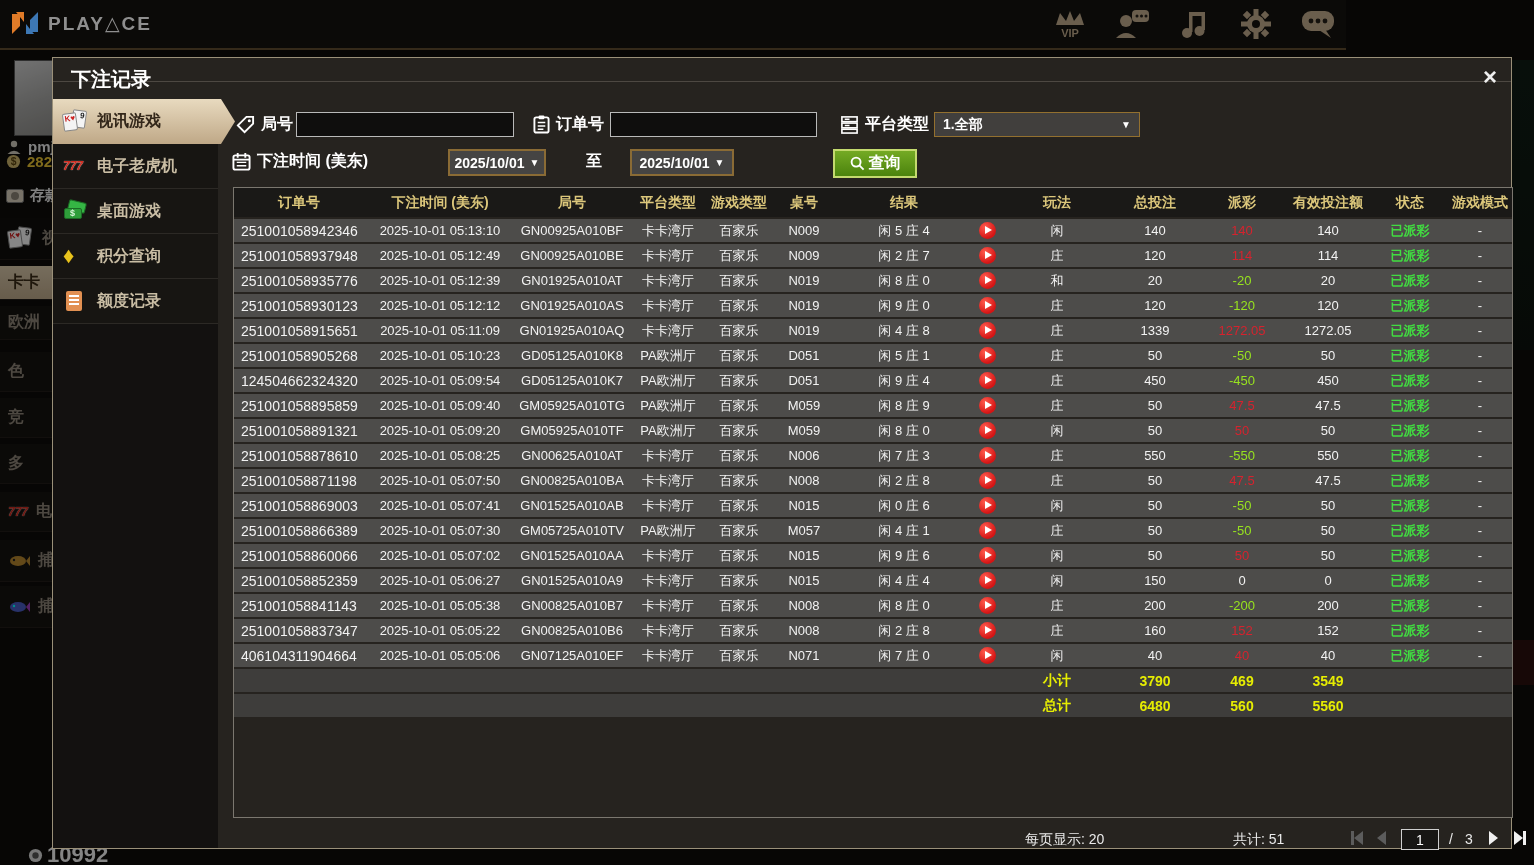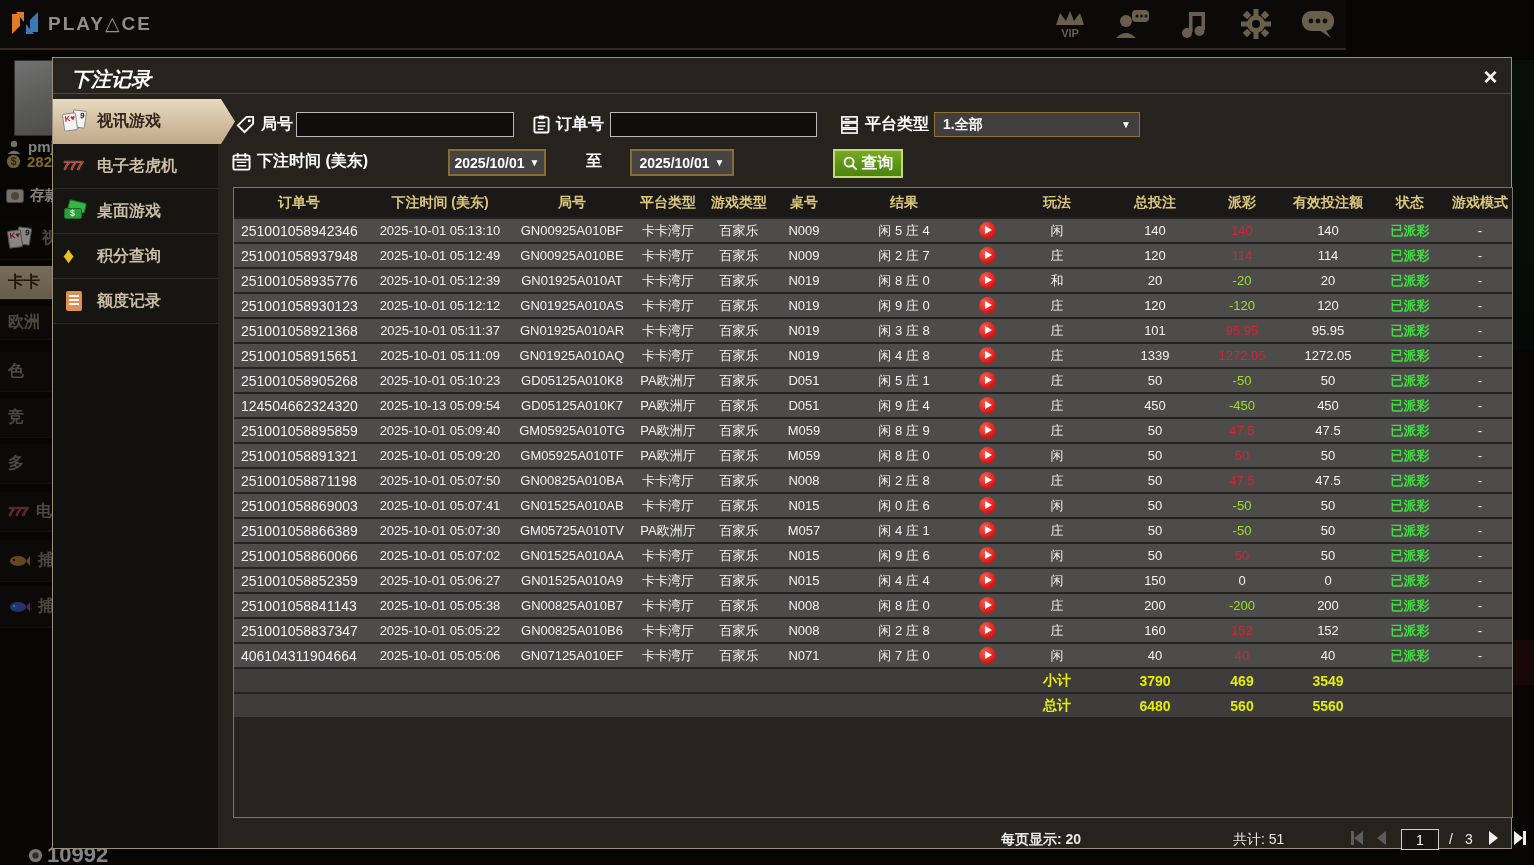--- a/index.html
+++ b/index.html
@@ -21,21 +21,21 @@
   .bg-balance { color:#e7c232; }
   .bg-item { position:absolute; left:0; width:210px; height:32px; color:#8d8477; font-size:16px; font-weight:bold; display:flex; align-items:center; gap:8px; padding-left:8px; white-space:nowrap; background:#151310; border-bottom:1px solid #211d18; }
   .bg-item.beige { background:linear-gradient(#d7c7a9,#bda88a); color:#3a2b17; }
   .bg-bottom-num { position:absolute; left:28px; top:842px; color:#f2f2f2; font-size:22px; font-weight:bold; display:flex; align-items:center; gap:4px; }
   .bg-dim { position:absolute; inset:0; background:rgba(0,0,0,.45); z-index:2; }
   .bg-right-sliver-a { position:absolute; right:0; top:60px; width:22px; height:290px; background:linear-gradient(#0f1d15,#0c120d); }
   .bg-right-sliver-b { position:absolute; right:0; top:640px; width:22px; height:45px; background:#2a0f0e; }
 
   
   .modal { position:absolute; left:52px; top:57px; width:1460px; height:792px; background:#26231f; border:1px solid #9a9079; z-index:10; }
-  .modal-titlebar { position:absolute; left:0; top:0; right:0; height:36px; border-bottom:1px solid #4d4842;font-style:italic; }
+  .modal-titlebar { position:absolute; left:0; top:0; right:0; height:24px; border-bottom:1px solid #4d4842; }
   .modal-title { position:absolute; left:18px; top:8px; color:#ffffff; font-size:20px; font-weight:bold; }
   .modal-close { position:absolute; right:14px; top:6px; color:#eeeeee; font-size:24px; font-weight:bold; cursor:pointer; line-height:26px; }
 
   
   .tabs-col { position:absolute; left:0; top:41px; width:165px; bottom:0; background:#131110; }
   .tab { position:relative; width:165px; height:45px; background:#171512; border-bottom:1px solid #2c2925; display:flex; align-items:center; gap:8px; padding-left:10px; color:#c9bda4; font-size:16px; font-weight:bold; cursor:pointer; }
   .tab.active { width:182px; background:linear-gradient(#e8dabf,#bfa887); color:#33271a; clip-path:polygon(0 0,168px 0,182px 50%,168px 100%,0 100%); border-bottom:none; }
   .tab .icn { width:26px; height:24px; position:relative; flex:0 0 26px; }
 
   
@@ -52,21 +52,21 @@
   .doc-ic::before { content:""; position:absolute; left:3px; top:4px; width:10px; height:2px; background:#fff; box-shadow:0 4px 0 #fff,0 8px 0 #fff; }
 
   
   .content { position:absolute; left:165px; top:41px; right:0; bottom:0; }
   .flt-label { position:absolute; color:#ffffff; font-size:16px; font-weight:bold; white-space:nowrap; display:flex; align-items:center; gap:6px; }
   .flt-input { position:absolute; height:25px; background:#0f0e0d; border:1px solid #b9b9b9; color:#fff; font-size:13px; padding:0 6px; }
   .flt-select { position:absolute; height:25px; background:#413f3d; border:1px solid #93702f; color:#fff; font-size:14px; font-weight:bold; display:flex; align-items:center; padding:0 8px; cursor:pointer; }
   .flt-select .arrow { margin-left:auto; font-size:10px; color:#fff; }
   .date-select { position:absolute; height:27px; background:#454443; border:2px solid #8a6b35; color:#fff; font-size:14px; font-weight:bold; display:flex; align-items:center; justify-content:center; gap:5px; cursor:pointer;text-align:right; }
   .date-select .arrow { font-size:10px; }
-  .query-btn { position:absolute; height:29px; width:70px; background:linear-gradient(#74aa24,#4b830d); border:2px solid #c3da6e; color:#fff; font-size:16px; font-weight:bold; display:flex; align-items:center; justify-content:center; gap:4px; cursor:pointer; }
+  .query-btn { position:absolute; height:29px; width:84px; background:linear-gradient(#74aa24,#4b830d); border:2px solid #c3da6e; color:#fff; font-size:16px; font-weight:bold; display:flex; align-items:center; justify-content:center; gap:4px; cursor:pointer; }
 
   
   .tbl-wrap { position:absolute; left:15px; top:88px; width:1280px; height:631px; border:1px solid #7b776f; background:#26231f; }
   table { border-collapse:collapse; table-layout:fixed; width:1278px; }
   th { background:#1a1917; color:#dcc77b; font-size:14px; font-weight:bold; height:30px; border-bottom:2px solid #26231f; }
   td { background:#4d4c4a; color:#f2f2f2; font-size:13px; height:25px; text-align:center; border-bottom:2px solid #26231f; overflow:hidden; white-space:nowrap; }
   td.cell-order { text-align:left; padding-left:7px; font-size:14px; }
   td.pos { color:#d5232e; }
   td.neg { color:#97e21f; }
   td.zero { color:#f2f2f2; }
@@ -436,36 +436,20 @@
                 <td>闲 9 庄 0</td>
                 <td><span class="playbtn"></span></td>
                 <td>庄</td>
                 <td>120</td>
                 <td class="neg">-120</td>
                 <td>120</td>
                 <td class="status">已派彩</td>
                 <td>-</td>
               </tr>
               <tr>
-                <td class="cell-order">251001058921368</td>
-                <td>2025-10-01 05:11:37</td>
-                <td>GN01925A010AR</td>
-                <td>卡卡湾厅</td>
-                <td>百家乐</td>
-                <td>N019</td>
-                <td>闲 3 庄 8</td>
-                <td><span class="playbtn"></span></td>
-                <td>庄</td>
-                <td>101</td>
-                <td class="pos">95.95</td>
-                <td>95.95</td>
-                <td class="status">已派彩</td>
-                <td>-</td>
-              </tr>
-              <tr>
                 <td class="cell-order">251001058915651</td>
                 <td>2025-10-01 05:11:09</td>
                 <td>GN01925A010AQ</td>
                 <td>卡卡湾厅</td>
                 <td>百家乐</td>
                 <td>N019</td>
                 <td>闲 4 庄 8</td>
                 <td><span class="playbtn"></span></td>
                 <td>庄</td>
                 <td>1339</td>
@@ -485,21 +469,21 @@
                 <td><span class="playbtn"></span></td>
                 <td>庄</td>
                 <td>50</td>
                 <td class="neg">-50</td>
                 <td>50</td>
                 <td class="status">已派彩</td>
                 <td>-</td>
               </tr>
               <tr>
                 <td class="cell-order">124504662324320</td>
-                <td>2025-10-13 05:09:54</td>
+                <td>2025-10-01 05:09:54</td>
                 <td>GD05125A010K7</td>
                 <td>PA欧洲厅</td>
                 <td>百家乐</td>
                 <td>D051</td>
                 <td>闲 9 庄 4</td>
                 <td><span class="playbtn"></span></td>
                 <td>庄</td>
                 <td>450</td>
                 <td class="neg">-450</td>
                 <td>450</td>
@@ -528,20 +512,36 @@
                 <td>GM05925A010TF</td>
                 <td>PA欧洲厅</td>
                 <td>百家乐</td>
                 <td>M059</td>
                 <td>闲 8 庄 0</td>
                 <td><span class="playbtn"></span></td>
                 <td>闲</td>
                 <td>50</td>
                 <td class="pos">50</td>
                 <td>50</td>
+                <td class="status">已派彩</td>
+                <td>-</td>
+              </tr>
+              <tr>
+                <td class="cell-order">251001058878610</td>
+                <td>2025-10-01 05:08:25</td>
+                <td>GN00625A010AT</td>
+                <td>卡卡湾厅</td>
+                <td>百家乐</td>
+                <td>N006</td>
+                <td>闲 7 庄 3</td>
+                <td><span class="playbtn"></span></td>
+                <td>庄</td>
+                <td>550</td>
+                <td class="neg">-550</td>
+                <td>550</td>
                 <td class="status">已派彩</td>
                 <td>-</td>
               </tr>
               <tr>
                 <td class="cell-order">251001058871198</td>
                 <td>2025-10-01 05:07:50</td>
                 <td>GN00825A010BA</td>
                 <td>卡卡湾厅</td>
                 <td>百家乐</td>
                 <td>N008</td>
@@ -680,21 +680,21 @@
                 <td>6480</td>
                 <td>560</td>
                 <td>5560</td>
                 <td colspan="2"></td>
               </tr>
             </tbody>
         </table>
       </div>
 
       <div class="tfoot">
-        <span class="lbl" style="left:768px;font-weight:bold;">每页显示: 20</span>
+        <span class="lbl" style="left:792px;">每页显示: 20</span>
         <span class="lbl" style="left:1000px;">共计: 51</span>
         <span class="pg-ic dim" style="left:1118px;"><span class="pg-bar"></span><span class="tri-l"></span></span>
         <span class="pg-ic dim" style="left:1144px;"><span class="tri-l"></span></span>
         <input class="page-box" style="left: 1168px;" value="1">
         <span class="lbl" style="left:1216px;">/</span>
         <span class="lbl" style="left:1232px;">3</span>
         <span class="pg-ic" style="left:1256px;"><span class="tri-r"></span></span>
         <span class="pg-ic" style="left:1281px;"><span class="tri-r"></span><span class="pg-bar lit"></span></span>
       </div>
     </div>

